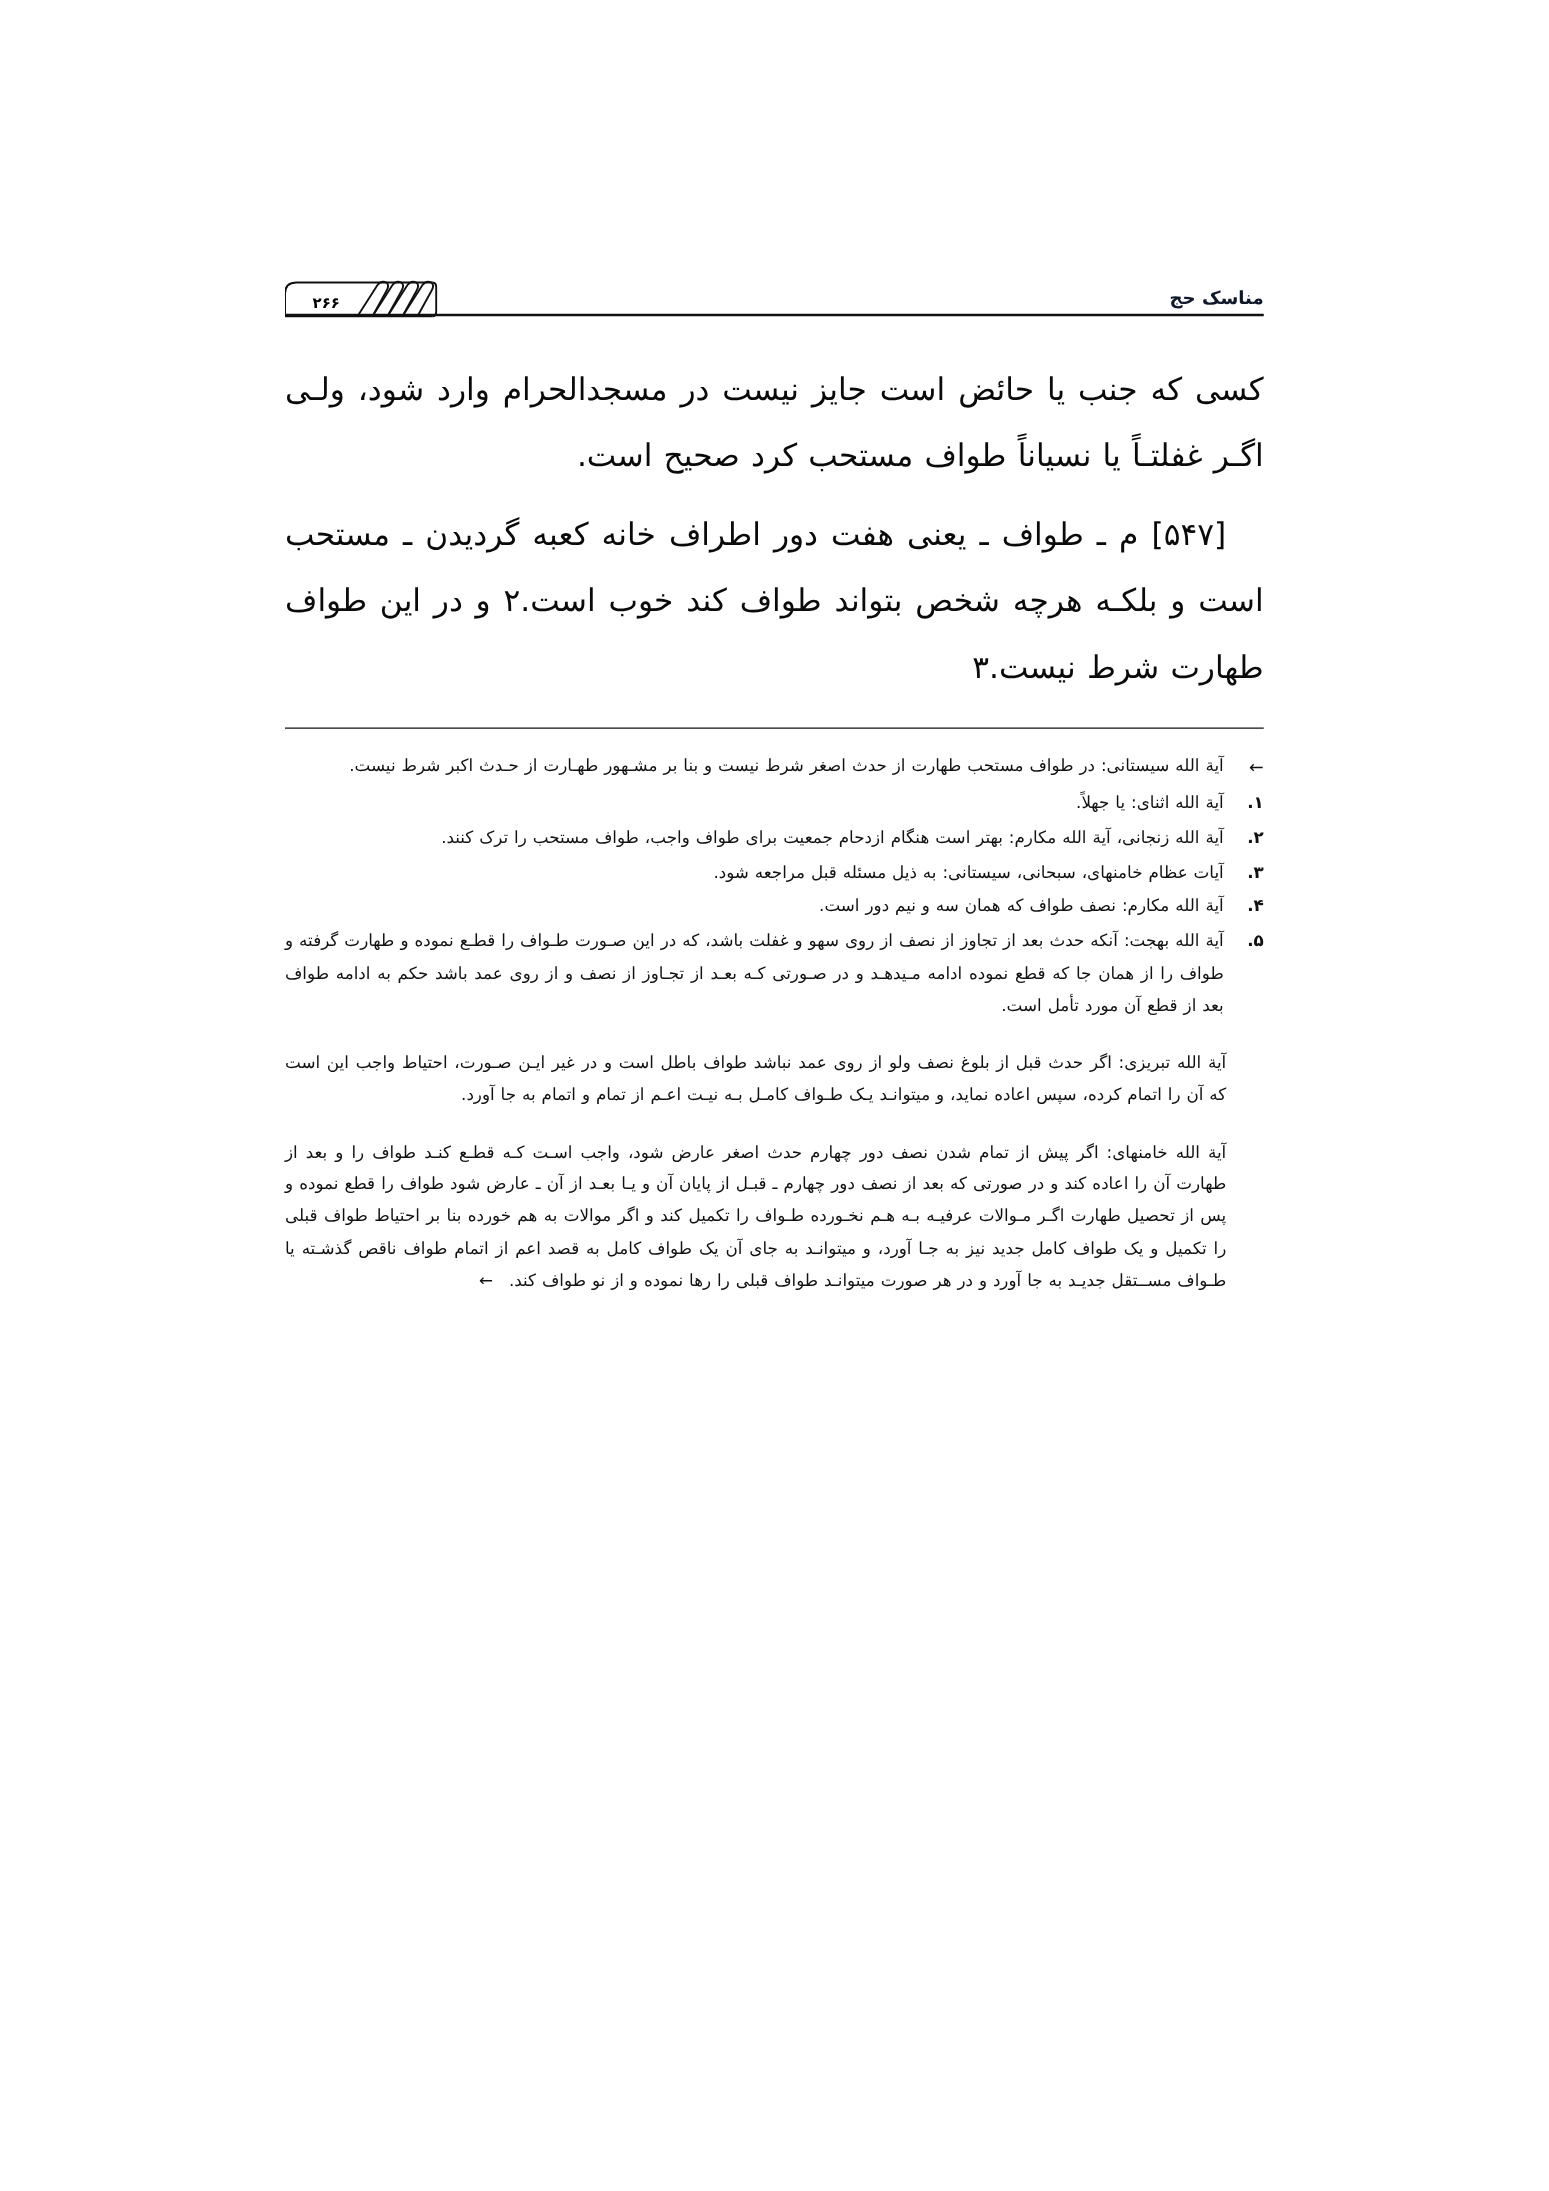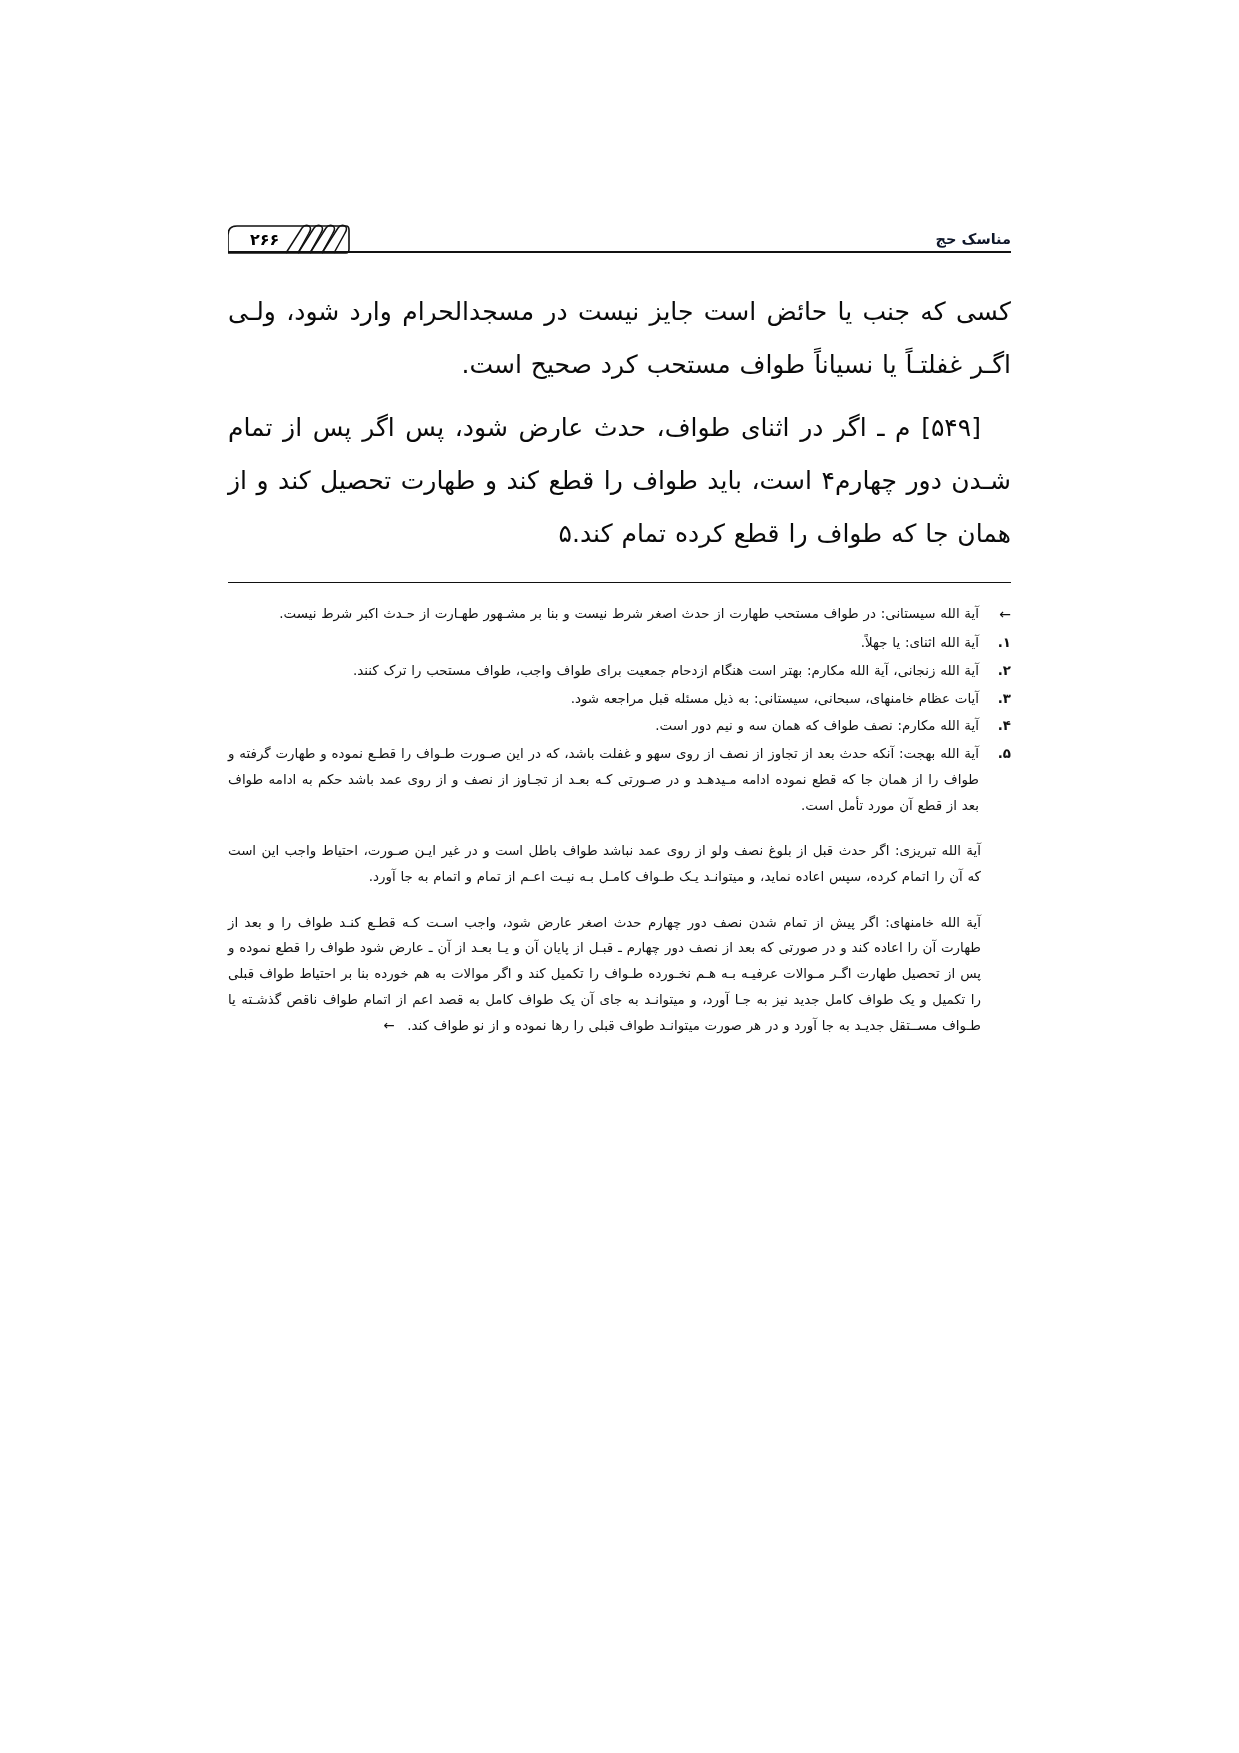--- a/index.html
+++ b/index.html
@@ -56,21 +56,21 @@
     left: 0;
     bottom: 2px;
     width: 122px;
     height: 34px;
   }
   .page-number-badge svg { display: block; }
   .page-number-text {
     position: absolute;
     left: 22px;
     bottom: 9px;
-    font-size: 16px;
+    font-size: 12px;
     font-weight: 700;
     color: #000;
     line-height: 1;
   }
 
   
   .body-block {
     margin-top: 26px;
   }
   p.para {
@@ -170,23 +170,23 @@
           </g>
         </svg>
         <div class="page-number-text">۲۶۶</div>
       </div>
     </div>
 
     <div class="body-block">
 
       <p class="para">کسی که جنب یا حائض است جایز نیست در مسجدالحرام وارد شود، ولـی اگـر غفلتـاً یا نسیاناً طواف مستحب کرد صحیح است.</p>
 
-
-
-      <p class="para indent">[۵۴۹] م ـ اگر در اثنای طواف، حدث عارض شود، پس اگر پس از تمام شـدن دور چهارم۴ است، باید طواف را قطع کند و طهارت تحصیل کند و از همان جا که طواف را قطع کرده تمام کند.۵</p>
+      <p class="para indent">[۵۴۷] م ـ طواف ـ یعنی هفت دور اطراف خانه کعبه گردیدن ـ مستحب است و بلکـه هرچه شخص بتواند طواف کند خوب است.۲ و در این طواف طهارت شرط نیست.۳</p>
+
+
     </div>
 
     <div class="fn-rule-wrap">
       <div class="fn-rule"></div>
     </div>
 
     <div class="footnotes">
 
       <div class="fn-item">
         <div class="fn-marker arrow">←</div>

